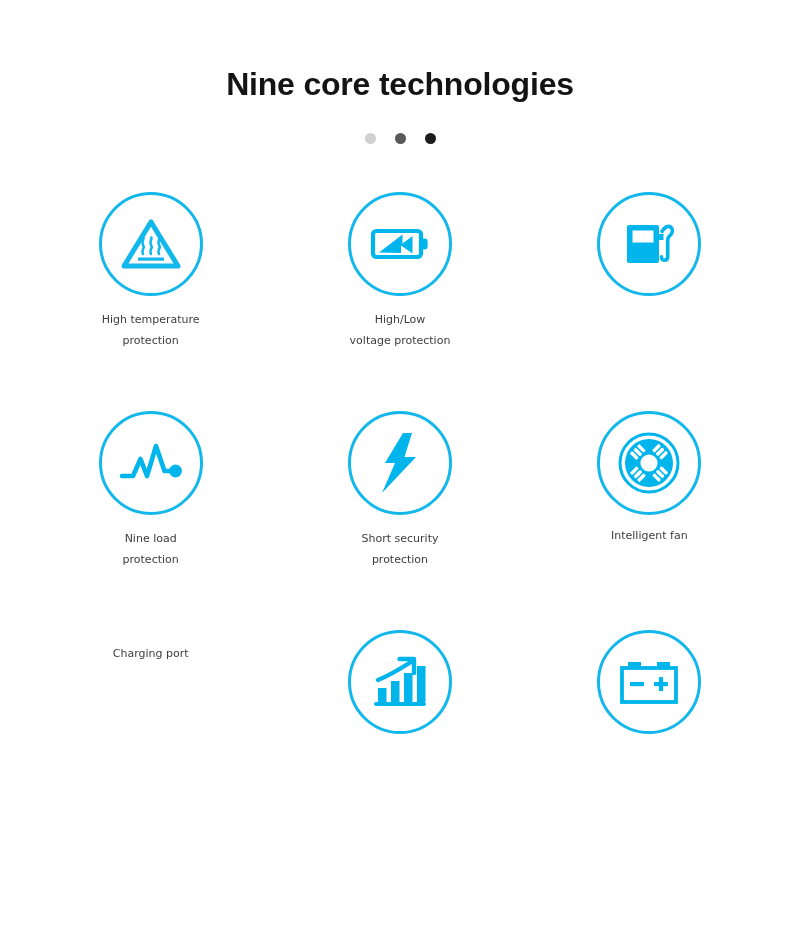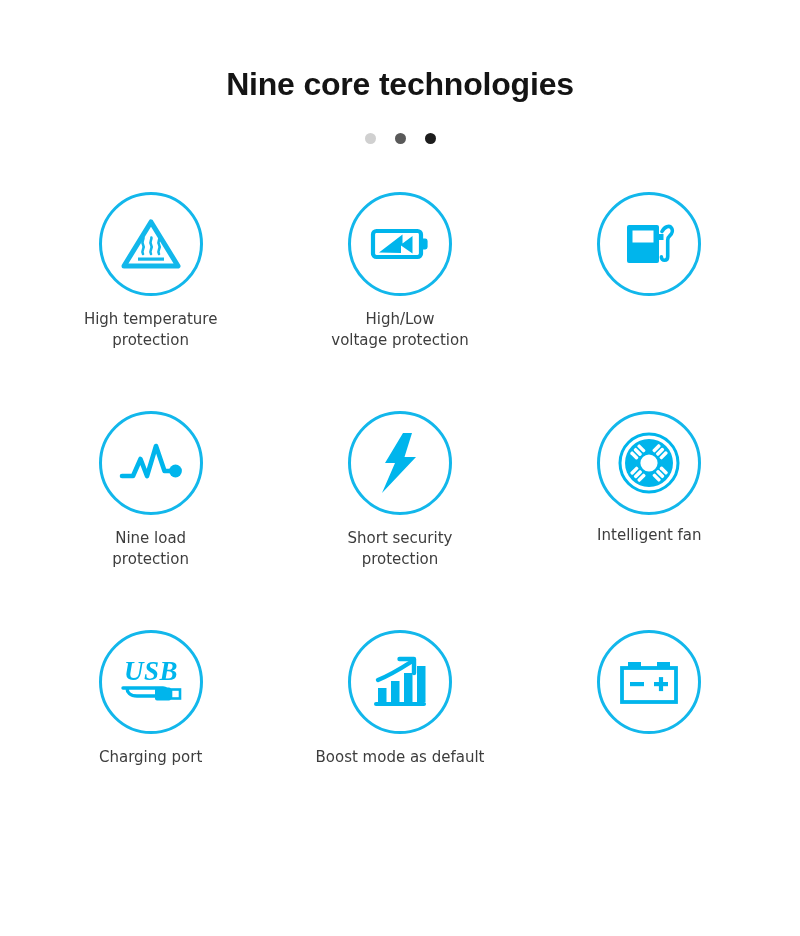--- a/index.html
+++ b/index.html
@@ -69,21 +69,21 @@
     align-items: center;
     justify-content: center;
     background: #ffffff;
   }
   .icon-circle svg { display: block; }
 
   .caption {
     margin-top: 13px;
     text-align: center;
     font-family: "DejaVu Sans", "Liberation Sans", sans-serif;
-    font-size: 15px;
+    font-size: 11px;
     line-height: 21px;
     color: #3d3d3d;
     white-space: pre-line;
   }
 
   
   .grid .cell:nth-child(3) .caption { margin-top: 11px; line-height: 20px; }
   .grid .cell:nth-child(6) .caption { margin-top: 10px; }
   .grid .cell:nth-child(9) .caption { margin-top: 18px; }
 </style>
@@ -201,48 +201,37 @@
               <rect x="25.2" y="11.5" width="3.4" height="9.5" rx="1.2"></rect>
             </g>
           </g>
         </svg>
       </span>
     </div>
     <div class="caption">Intelligent fan</div>
   </div>
 
   <div class="cell">
-    <div class="icon-circle">
-      <span>
-        <svg width="72" height="58" viewBox="0 0 72 58">
-          <text x="36" y="27" text-anchor="middle" font-family="Liberation Serif, DejaVu Serif, serif" font-size="27" font-weight="bold" font-style="italic" fill="#00B5EC" letter-spacing="0.5">USB</text>
-          <path d="M8 35 h40 c6 0 6 8 0 8 H22 c-7 0 -10 -4 -10 -8" fill="none" stroke="#00B5EC" stroke-width="3.4" stroke-linecap="round"></path>
-          <rect x="40" y="34.5" width="16" height="13" rx="2" fill="#00B5EC"></rect>
-          <rect x="56" y="36.5" width="9" height="9" fill="none" stroke="#00B5EC" stroke-width="2.6"></rect>
-        </svg>
-      </span>
-    </div>
     <div class="caption">Charging port</div>
   </div>
 
   <div class="cell">
     <div class="icon-circle">
       <span>
         <svg width="60" height="58" viewBox="0 0 60 58">
           <rect x="4" y="49" width="52" height="4" rx="2" fill="#00B5EC"></rect>
           <rect x="8" y="35" width="8.5" height="14" fill="#00B5EC"></rect>
           <rect x="21" y="28" width="8.5" height="21" fill="#00B5EC"></rect>
           <rect x="34" y="20" width="8.5" height="29" fill="#00B5EC"></rect>
           <rect x="47" y="13" width="8.5" height="36" fill="#00B5EC"></rect>
           <path d="M8 27 C18 23 30 16 41 9" fill="none" stroke="#00B5EC" stroke-width="4.4" stroke-linecap="round"></path>
           <path d="M29.5 6 H44 V20" fill="none" stroke="#00B5EC" stroke-width="4.4" stroke-linecap="round" stroke-linejoin="round"></path>
         </svg>
       </span>
     </div>
-    <div class="caption">Boost mode as default</div>
   </div>
 
   <div class="cell">
     <div class="icon-circle">
       <span>
         <svg width="62" height="52" viewBox="0 0 62 52">
           <rect x="10" y="6" width="13" height="7" fill="#00B5EC"></rect>
           <rect x="39" y="6" width="13" height="7" fill="#00B5EC"></rect>
           <rect x="4" y="12" width="54" height="34" fill="none" stroke="#00B5EC" stroke-width="3.8"></rect>
           <rect x="12" y="26" width="14" height="4.2" fill="#00B5EC"></rect>

